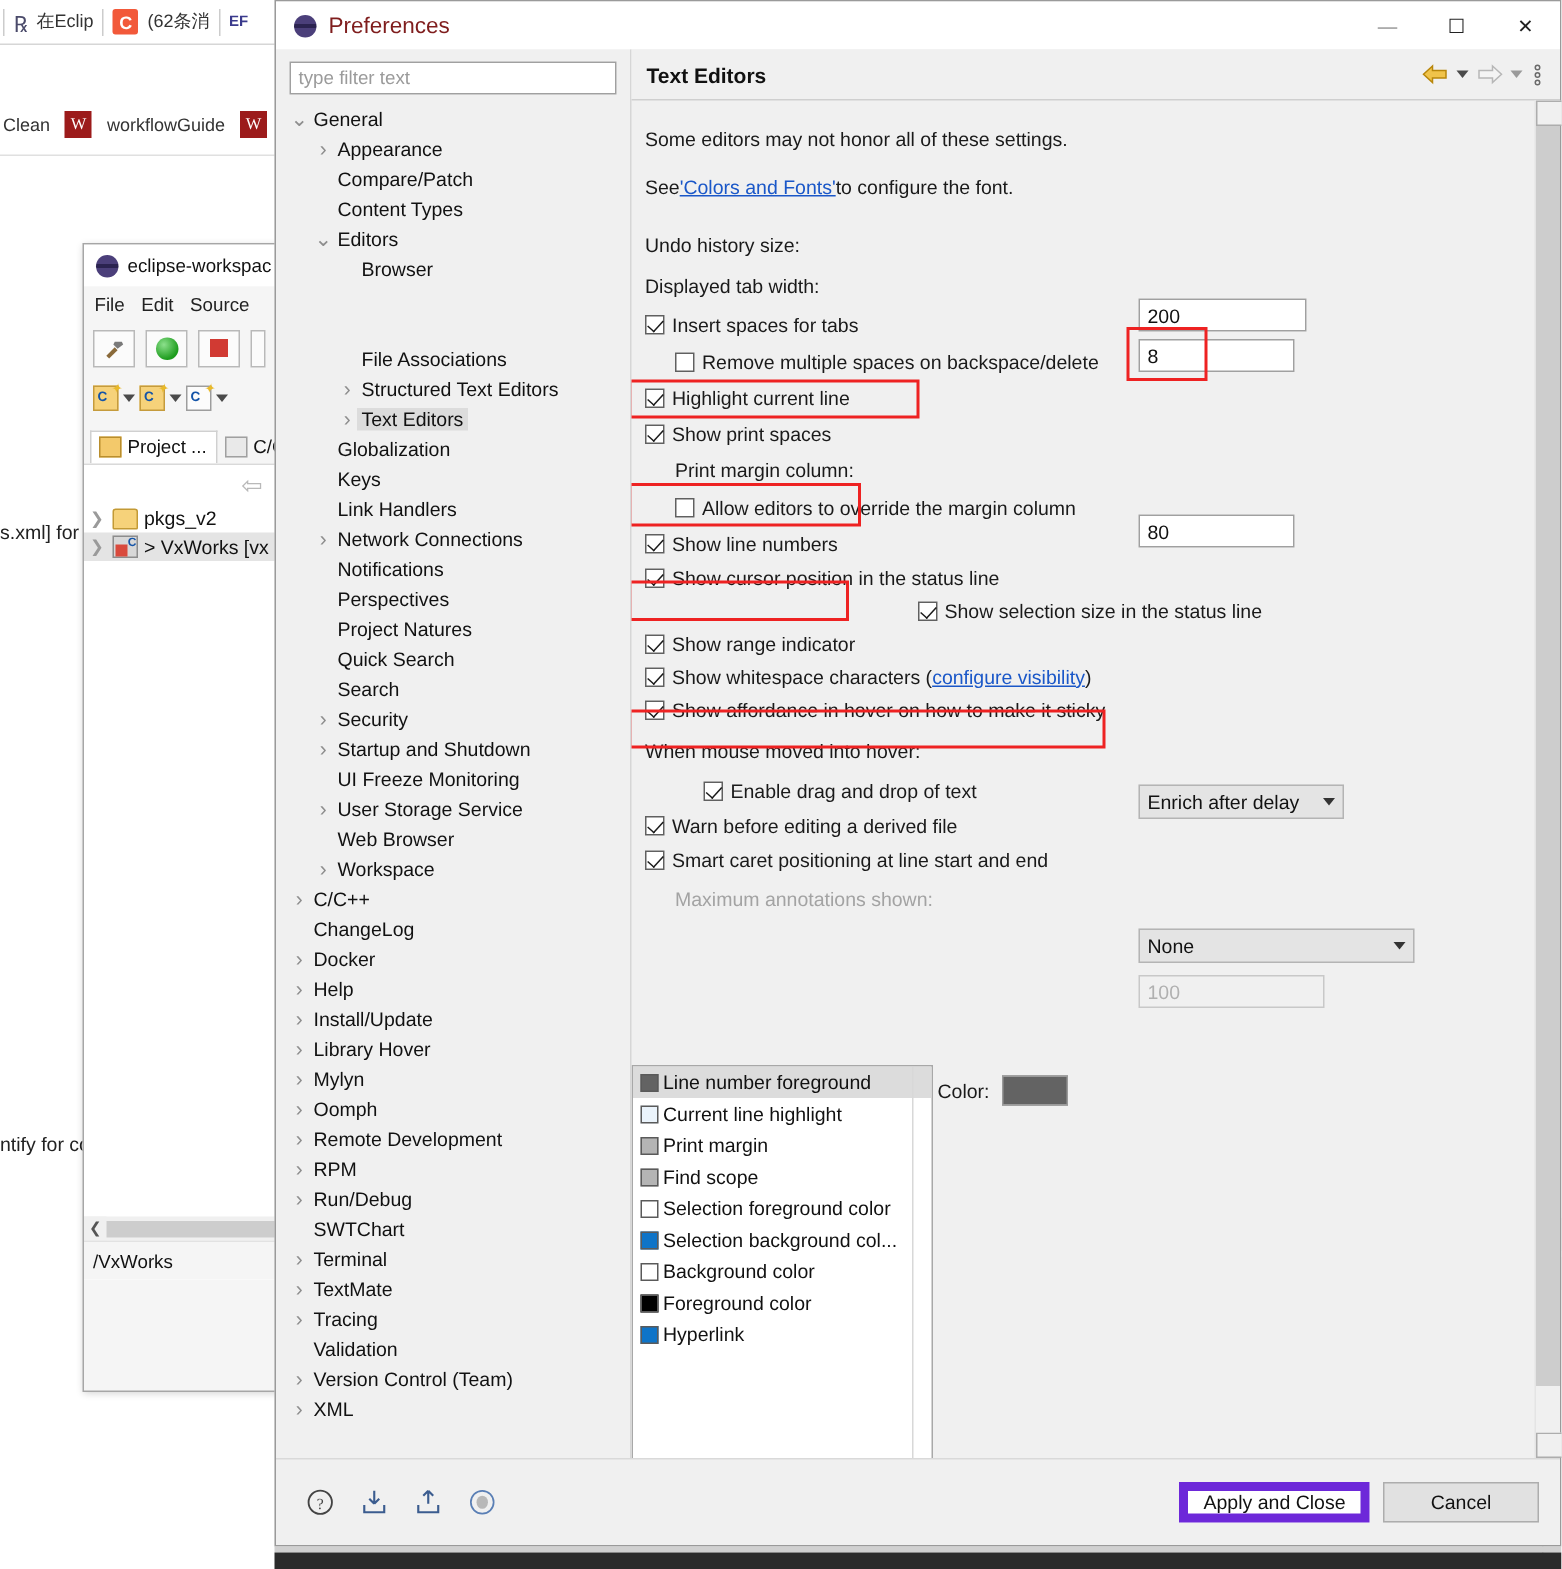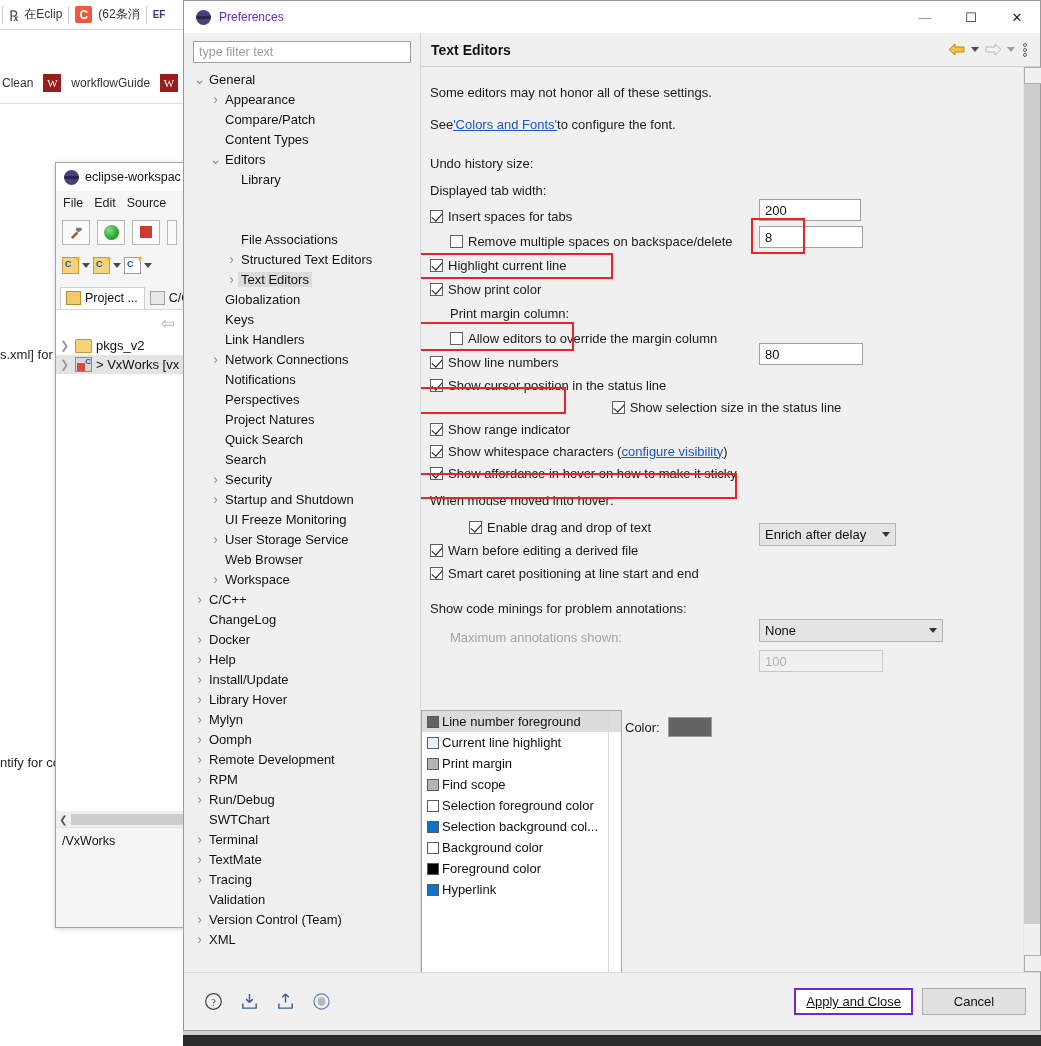--- a/index.html
+++ b/index.html
@@ -156,21 +156,21 @@
 
   
   .dlg {
     position: absolute; left: 183px; top: 0px; width: 858px; height: 1031px;
     background: #f0f0f0; border: 1px solid #9a9a9a; display: flex; flex-direction: column;
   }
   .dlg-title {
     height: 32px; background: #ffffff; display: flex; align-items: center;
     padding-left: 12px; gap: 8px; flex: none;
   }
-  .dlg-title .t { font-size: 12px; color: #6d28d9; }
+  .dlg-title .t { font-size: 15px; color: #7f1d1d; }
   .win-btns { margin-left: auto; display: flex; height: 32px; }
   .win-btn {
     width: 46px; height: 32px; display: inline-flex; align-items: center;
     justify-content: center; color: #222; font-size: 13px;
   }
   .win-btn.min { color: #8d8d8d; }
 
   .dlg-main { flex: 1; display: flex; min-height: 0; padding: 0; }
 
   
@@ -279,21 +279,21 @@
   }
   .foot-ico { width: 22px; height: 22px; display:inline-flex; align-items:center;
     justify-content:center; color:#3b5c8f; }
   .foot-btns { margin-left: auto; display: flex; gap: 9px; }
   .btn {
     height: 27px; min-width: 104px; padding: 0 10px; border: 1px solid #adadad;
     background: #e1e1e1; font-size: 13px; color: #111;
     display: inline-flex; align-items: center; justify-content: center;
     font-family: "Liberation Sans", sans-serif;
   }
-  .btn.primary { background: #ffffff; border: 2px solid #6d28d9; text-decoration: underline; }
+  .btn.primary { background: #ffffff; border: 6px solid #6d28d9; }
 
   .dlg-shadowline { position: absolute; left: 183px; top: 1031px; width: 858px; height: 4px;
     background: #d0d0d0; }
   .bottom-dark { position: absolute; left: 183px; top: 1035px; width: 858px; height: 11px;
     background: #2b2b2b; }
 </style>
 </head>
 <body>
 
 <div id="root">
@@ -445,21 +445,21 @@
             <div class="pt-row" style="padding-left: 16px;">
               <span class="arrow"></span>
               <span class="lbl">Content Types</span>
             </div>
             <div class="pt-row" style="padding-left: 16px;">
               <span class="arrow" style="font-size: 14px; line-height: 8px;">⌄</span>
               <span class="lbl">Editors</span>
             </div>
             <div class="pt-row" style="padding-left: 32px;">
               <span class="arrow"></span>
-              <span class="lbl">Library</span>
+              <span class="lbl">Browser</span>
             </div>
             <div class="pt-row" style="padding-left: 32px; margin-top: 40px;">
               <span class="arrow"></span>
               <span class="lbl">File Associations</span>
             </div>
             <div class="pt-row" style="padding-left: 32px;">
               <span class="arrow" style="font-size: 14px;">›</span>
               <span class="lbl">Structured Text Editors</span>
             </div>
             <div class="pt-row sel" style="padding-left: 32px;">
@@ -654,21 +654,21 @@
             <div class="row" style="height:24px; padding-left:20px;text-align:right;">
               <span class="chk"></span>
               <span class="lbl-t">Remove multiple spaces on backspace/delete</span>
             </div>
             <div class="row" style="height:24px;">
               <span class="chk on"></span>
               <span class="lbl-t">Highlight current line</span>
             </div>
             <div class="row" style="height:24px;">
               <span class="chk on"></span>
-              <span class="lbl-t">Show print color</span>
+              <span class="lbl-t">Show print spaces</span>
             </div>
             <div class="row" style="height:25px; padding-left:20px;">
               <span class="lbl-t">Print margin column:</span>
             </div>
             <div class="row" style="height:24px; padding-left:20px;">
               <span class="chk"></span>
               <span class="lbl-t">Allow editors to override the margin column</span>
             </div>
             <div class="row" style="height:24px;">
               <span class="chk on"></span>
@@ -707,29 +707,26 @@
             </div>
             <div class="row" style="height:23px;">
               <span class="chk on"></span>
               <span class="lbl-t">Warn before editing a derived file</span>
             </div>
             <div class="row" style="height:23px;">
               <span class="chk on"></span>
               <span class="lbl-t">Smart caret positioning at line start and end</span>
             </div>
 
-            <div class="row" style="height:30px; margin-top:8px;">
-              <span class="lbl-t">Show code minings for problem annotations:</span>
-            </div>
             <div class="row" style="height:28px; padding-left:20px;">
               <span class="lbl-t dim">Maximum annotations shown:</span>
             </div>
 
 
-            <div class="field abs" style="left:338px; top:132px; width:102px;">
+            <div class="field abs" style="left:338px; top:132px; width:112px;">
               <span>200</span>
             </div>
             <div class="field abs" style="left:338px; top:159px; width:104px;">
               <span>8</span>
             </div>
             <div class="field abs" style="left:338px; top:276px; width:104px;">
               <span>80</span>
             </div>
             <div class="combo abs" style="left:338px; top:456px; width:137px;">
               <span class="cv">Enrich after delay</span>

